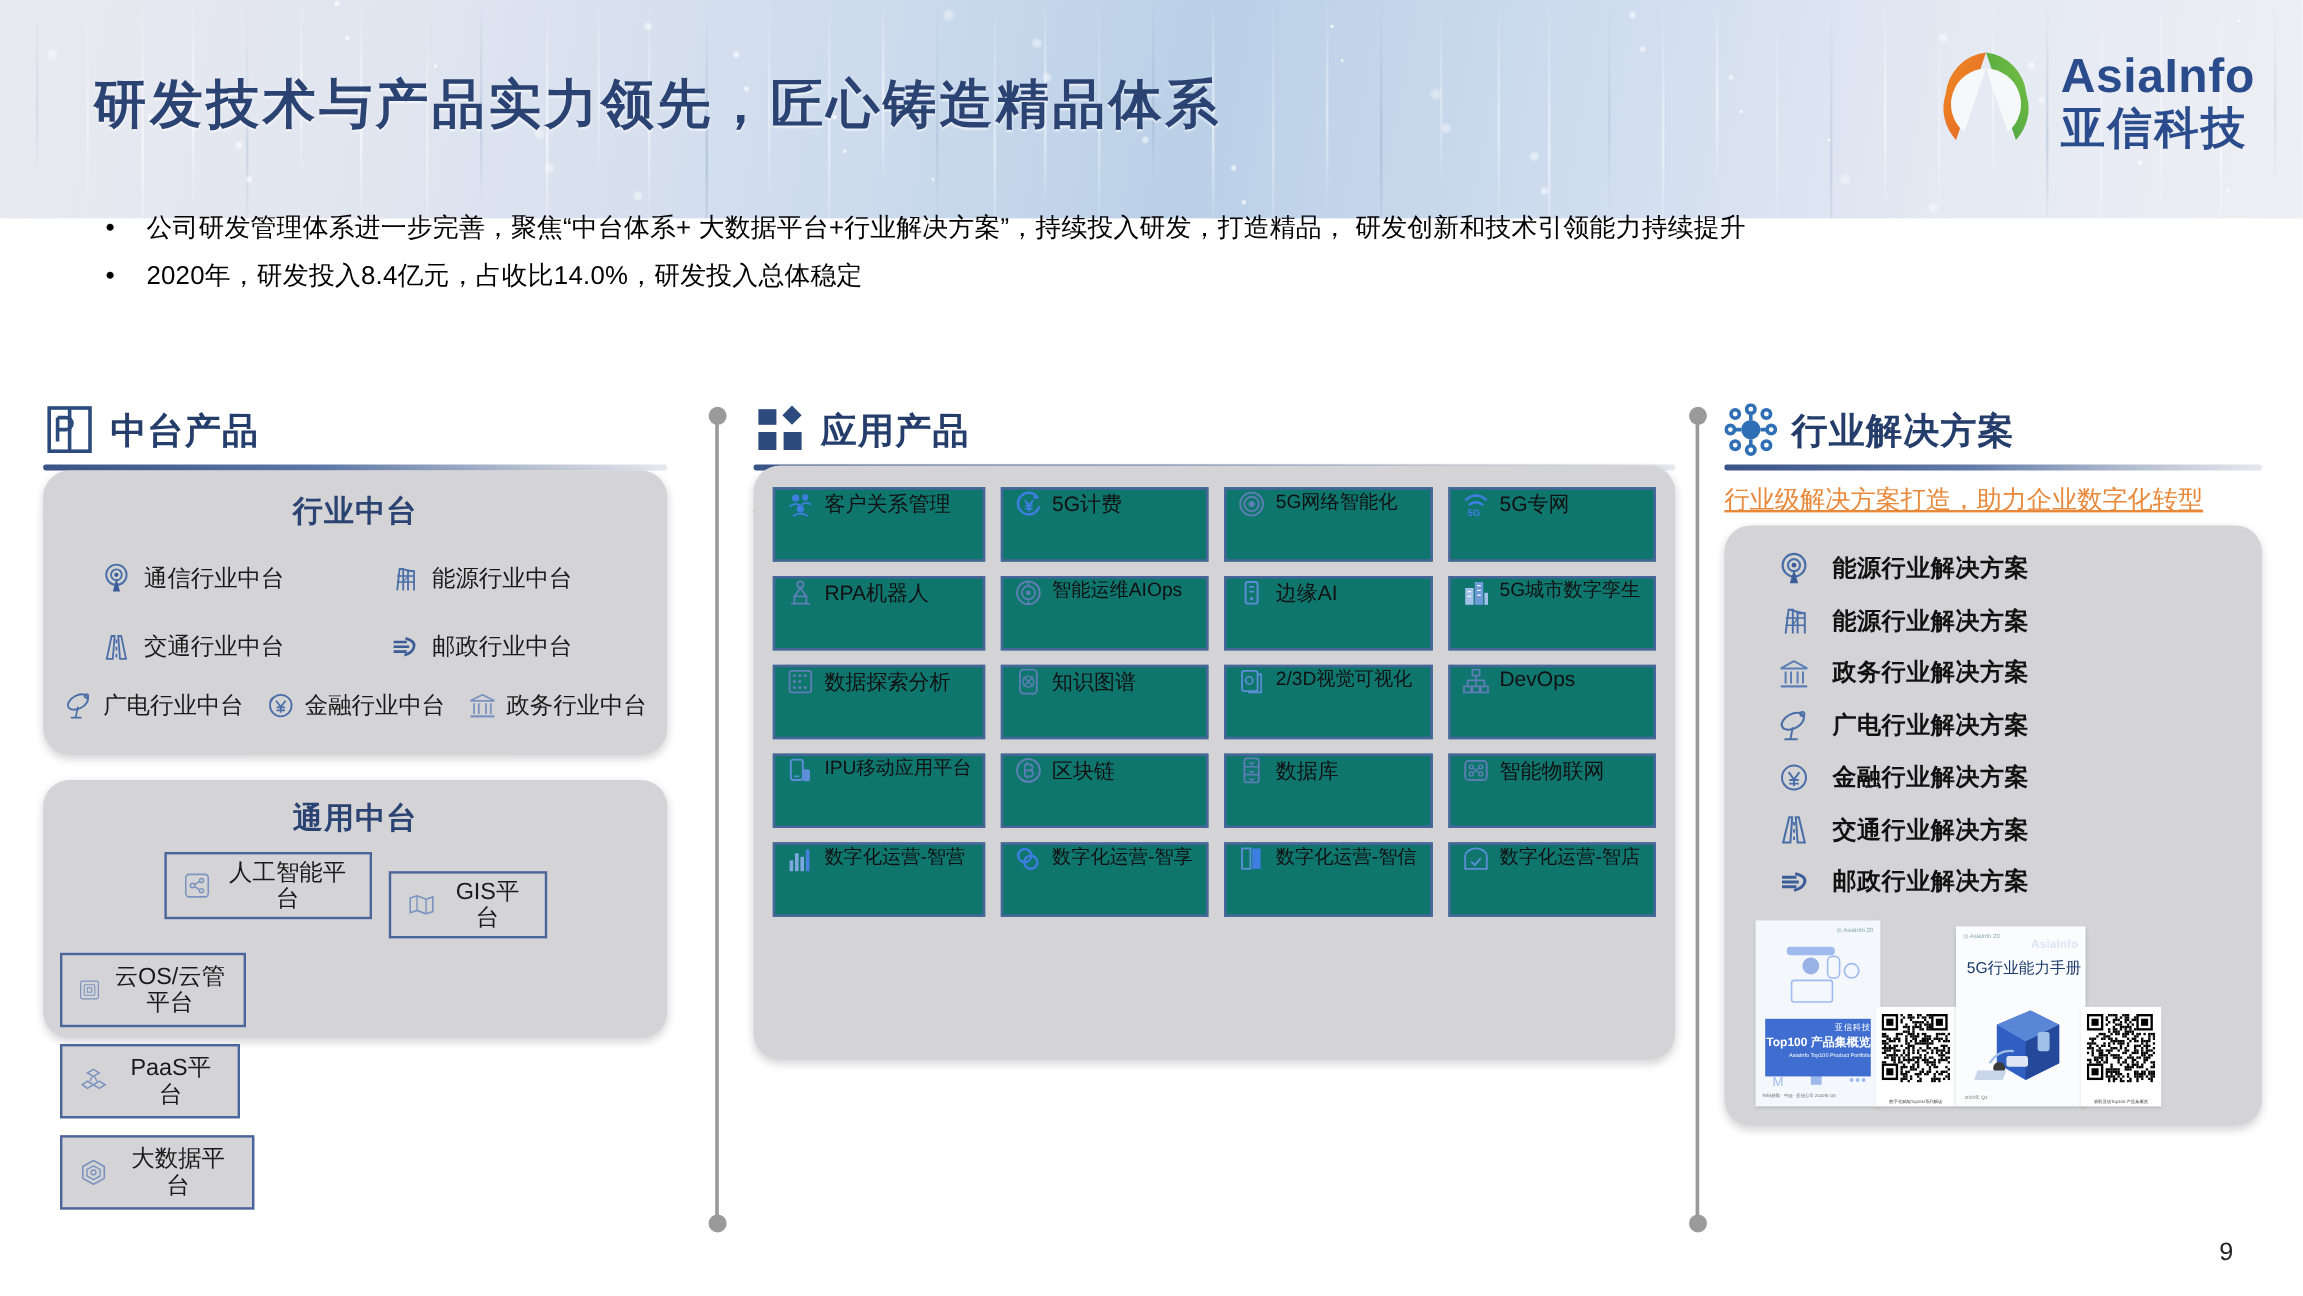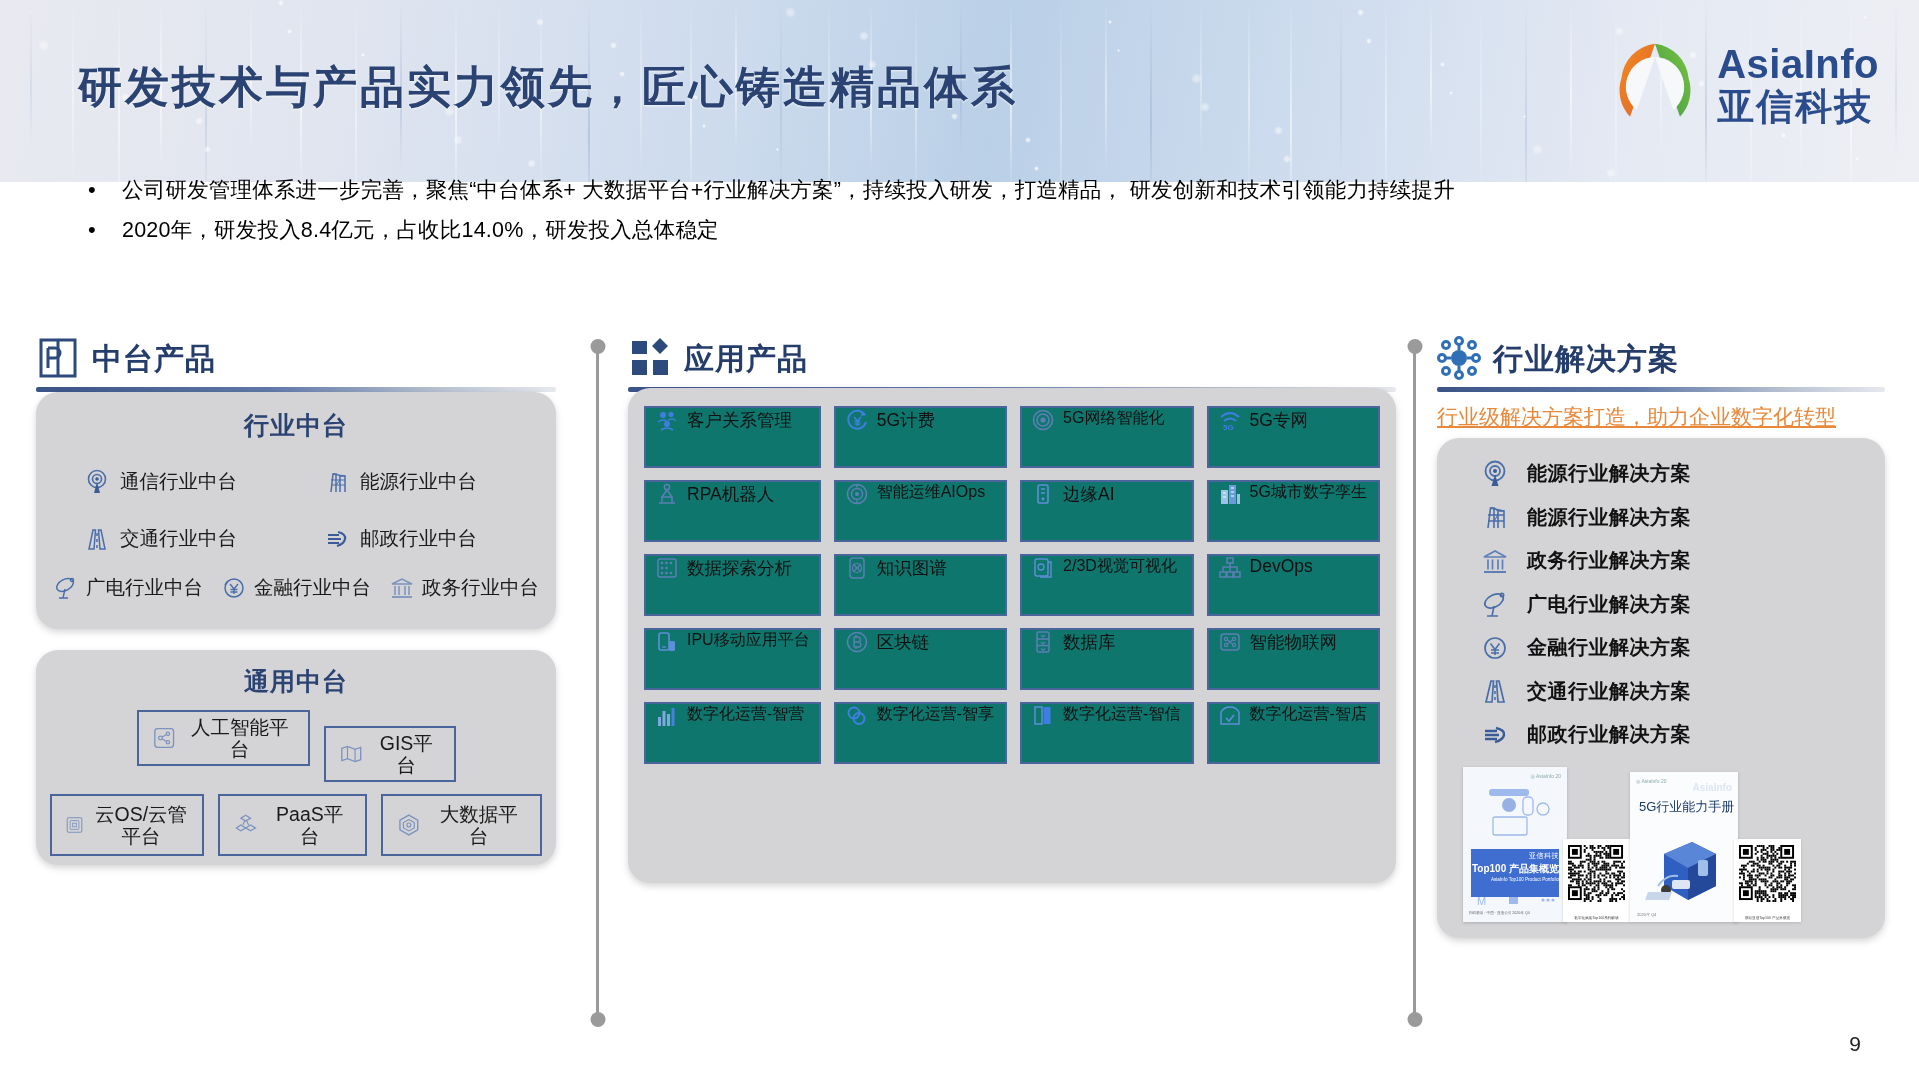--- a/index.html
+++ b/index.html
@@ -380,21 +380,21 @@
           <span class="gen-label">人工智能平台</span>
         </div>
         <div class="gen-box" style="width:132px;margin-top:16px;">
           <svg width="26" height="26" viewBox="0 0 26 26">
             <path d="M3 7 L9 5 L17 8 L23 6 L23 19 L17 21 L9 18 L3 20 Z" fill="none" stroke="#7b93bf" stroke-width="1.4"></path>
             <path d="M9 5 v13 M17 8 v13" stroke="#7b93bf" stroke-width="1.2"></path>
           </svg>
           <span class="gen-label">GIS平台</span>
         </div>
       </div>
-      <div class="gen-row" style="margin-top:12px;">
+      <div class="gen-row" style="margin-top:12px;flex-direction:column;">
         <div class="gen-box tall" style="width:155px;">
           <svg width="26" height="26" viewBox="0 0 26 26">
             <rect x="3" y="3" width="20" height="20" rx="2" fill="none" stroke="#7b93bf" stroke-width="1.4"></rect>
             <rect x="7" y="7" width="12" height="12" rx="1" fill="none" stroke="#7b93bf" stroke-width="1.2"></rect>
             <rect x="10.5" y="10.5" width="5" height="5" fill="none" stroke="#7b93bf" stroke-width="1.2"></rect>
           </svg>
           <span class="gen-label">云OS/云管平台</span>
         </div>
         <div class="gen-box tall" style="width:150px;">
           <svg width="26" height="26" viewBox="0 0 26 26">

